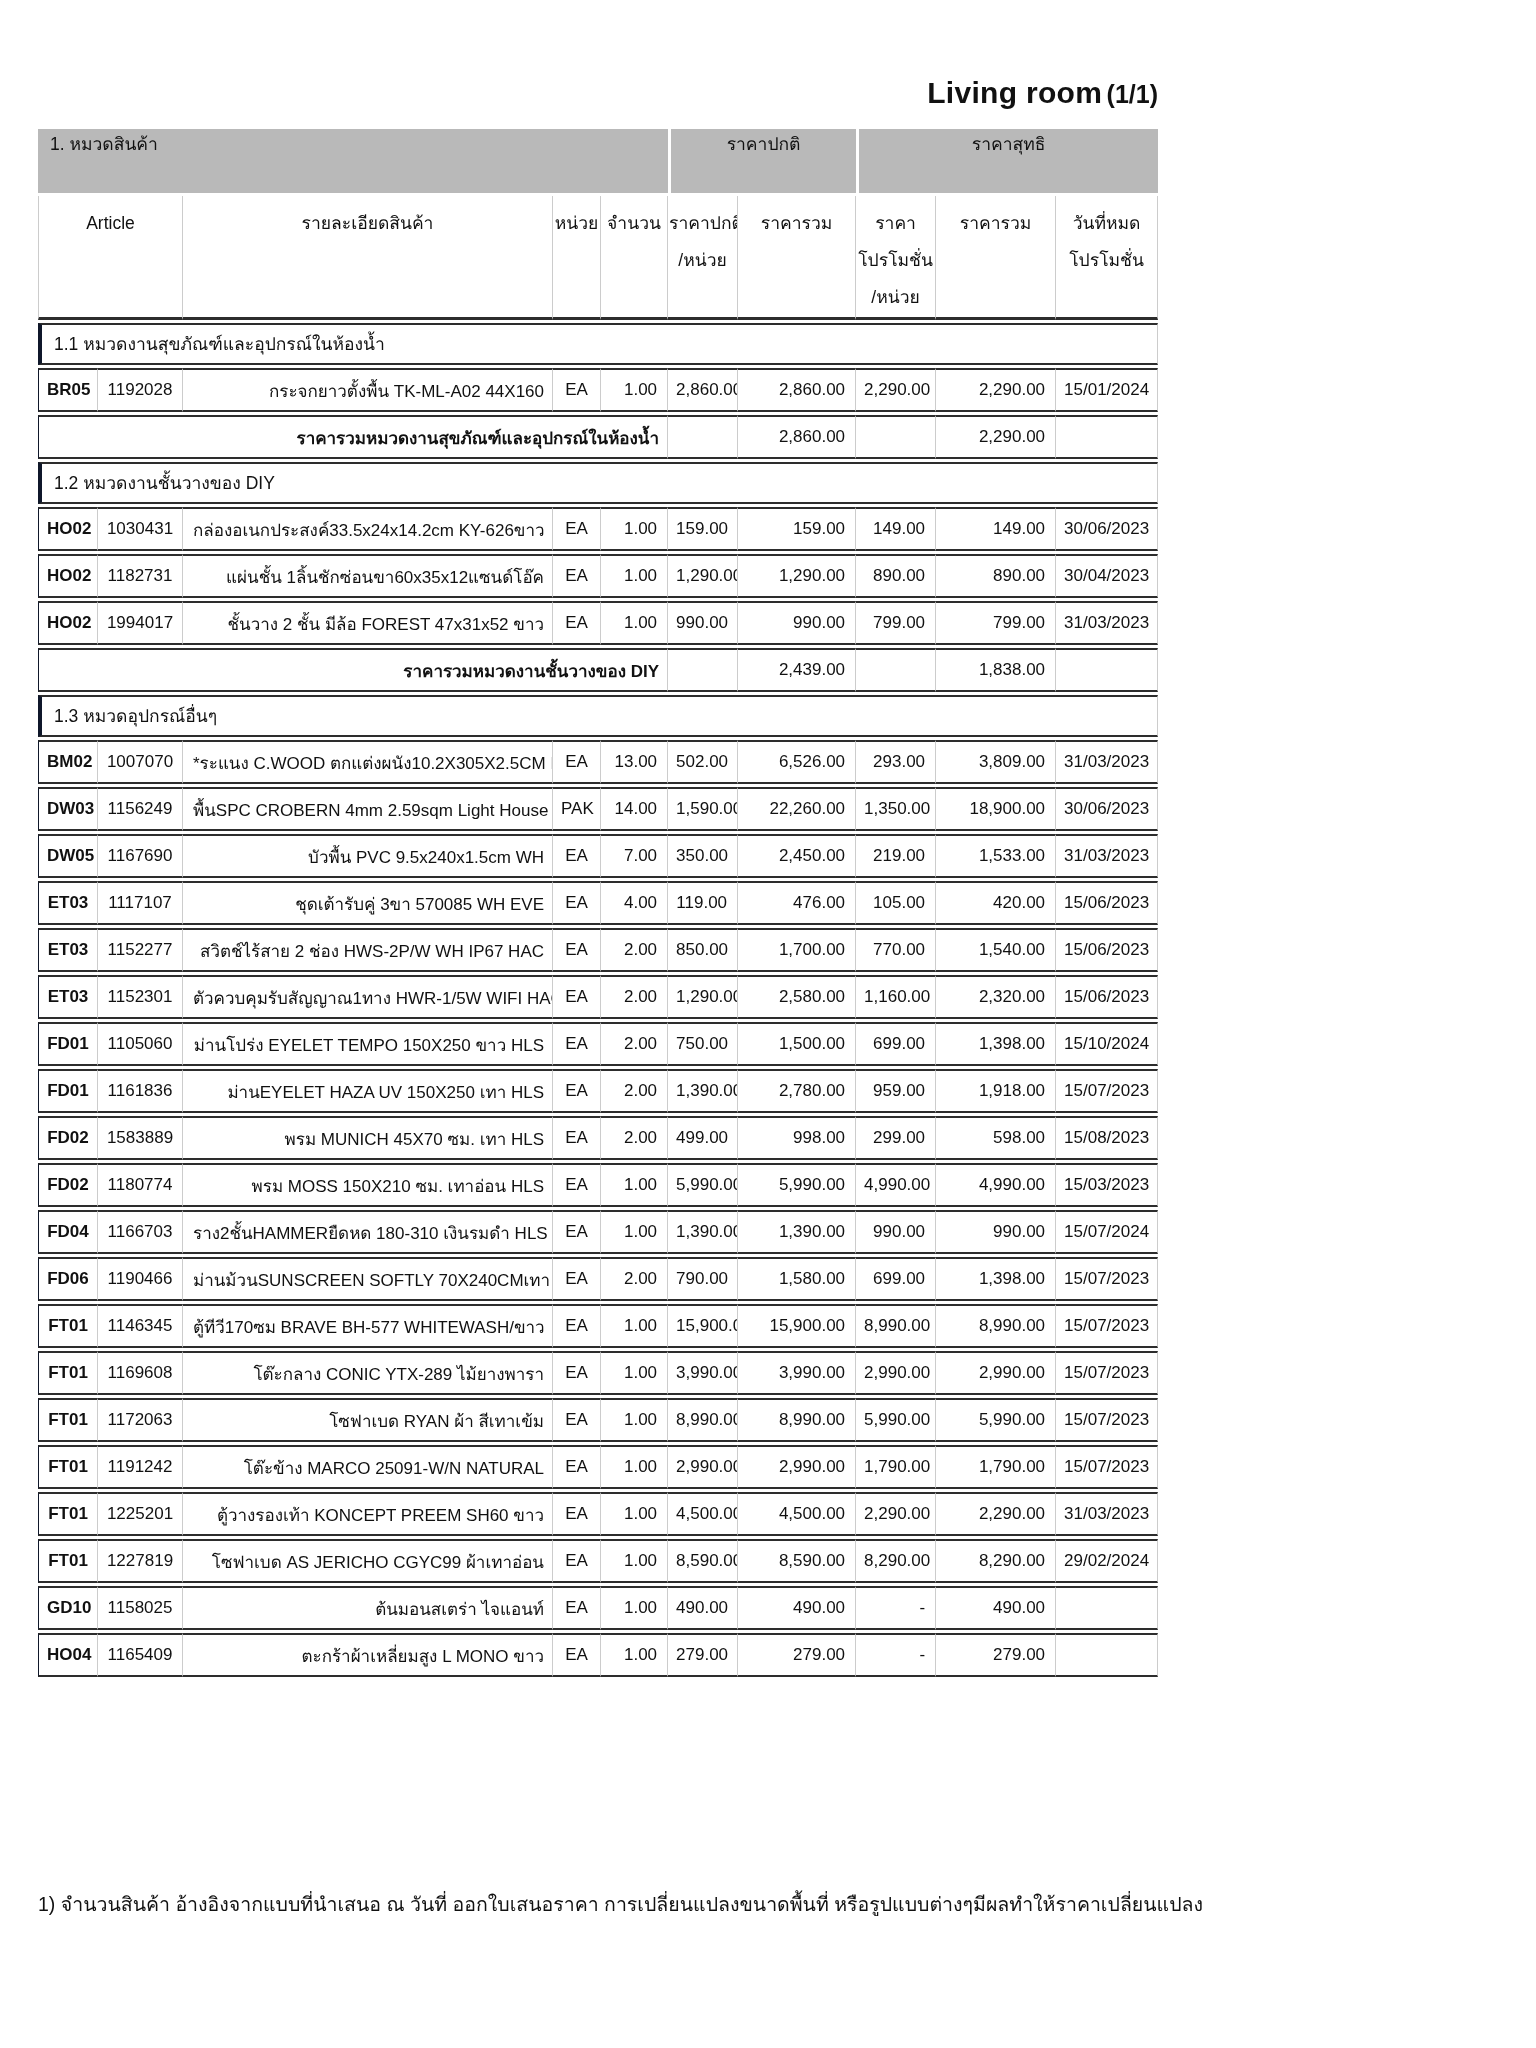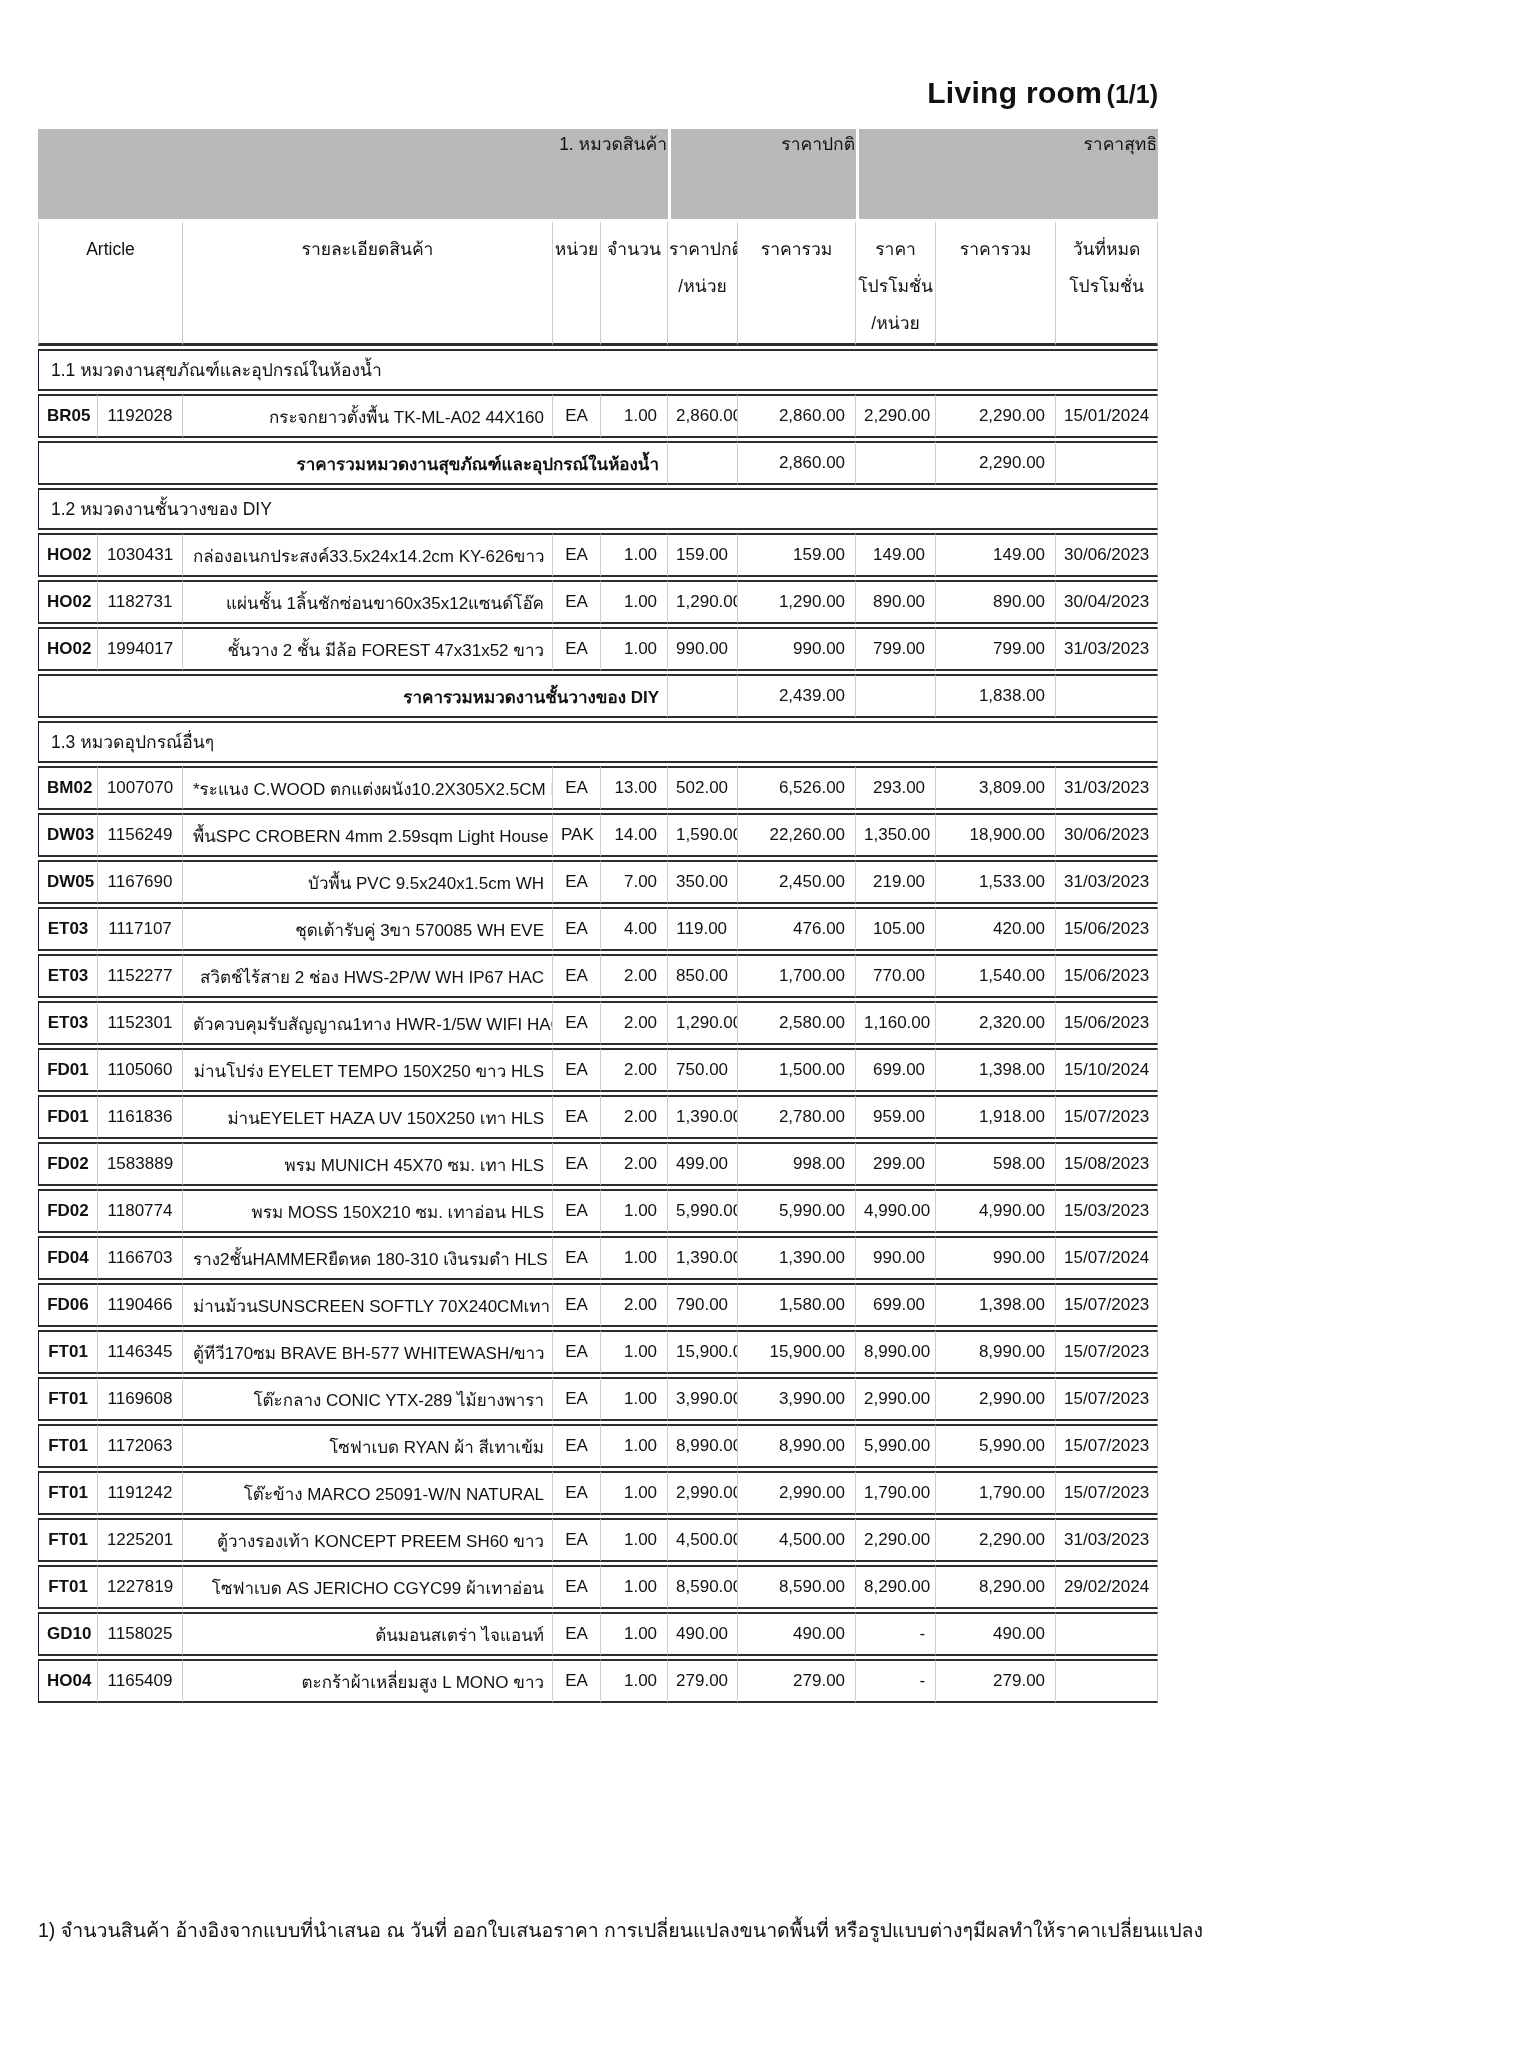--- a/index.html
+++ b/index.html
@@ -32,24 +32,23 @@
     table-layout: fixed;
     border-collapse: separate;
     border-spacing: 0 3px;
     font-size: 17px;
   }
   table.quote td { box-sizing: border-box; overflow: hidden; white-space: nowrap; }
 
   
   tr.group-row td {
     background: #b9b9b9;
-    height: 90px;
+    height: 64px;
     vertical-align: top;
     font-size: 17.5px;
-    text-align: right;
   }
   td.g-cat  { text-align: left; padding-left: 12px; }
   td.g-norm, td.g-net { text-align: center; border-left: 3px solid #ffffff; }
 
   
   tr.colhead-row td {
     vertical-align: top;
     padding-top: 9px;
     text-align: center;
     height: 108px;
@@ -68,21 +67,21 @@
     padding: 3px 8px;
     vertical-align: middle;
     background: #fff;
   }
   tr.item-row td, tr.subtotal-row td { height: 44px; border-right: 1px solid #cccccc; }
   tr.item-row td:first-child, tr.subtotal-row td:first-child { border-left: 1px solid #0f172a; font-weight: bold; }
   tr.section-row td {
     height: 42px;
     text-align: left;
     padding-left: 12px;
-    border-left: 1px solid #0f172a;
+    border-left: 4px solid #0f172a;
     border-right: 1px solid #cccccc;
     font-size: 17.5px;
   }
   td.sub-label { text-align: right; padding-left: 14px; }
 
   td.c0, td.c1, td.c3 { text-align: center; }
   td.c2 { text-align: right; padding-left: 10px; }
   td.c4, td.c5, td.c6, td.c7, td.c8 { text-align: right; padding-right: 10px; }
   td.c9 { text-align: center; }
 

